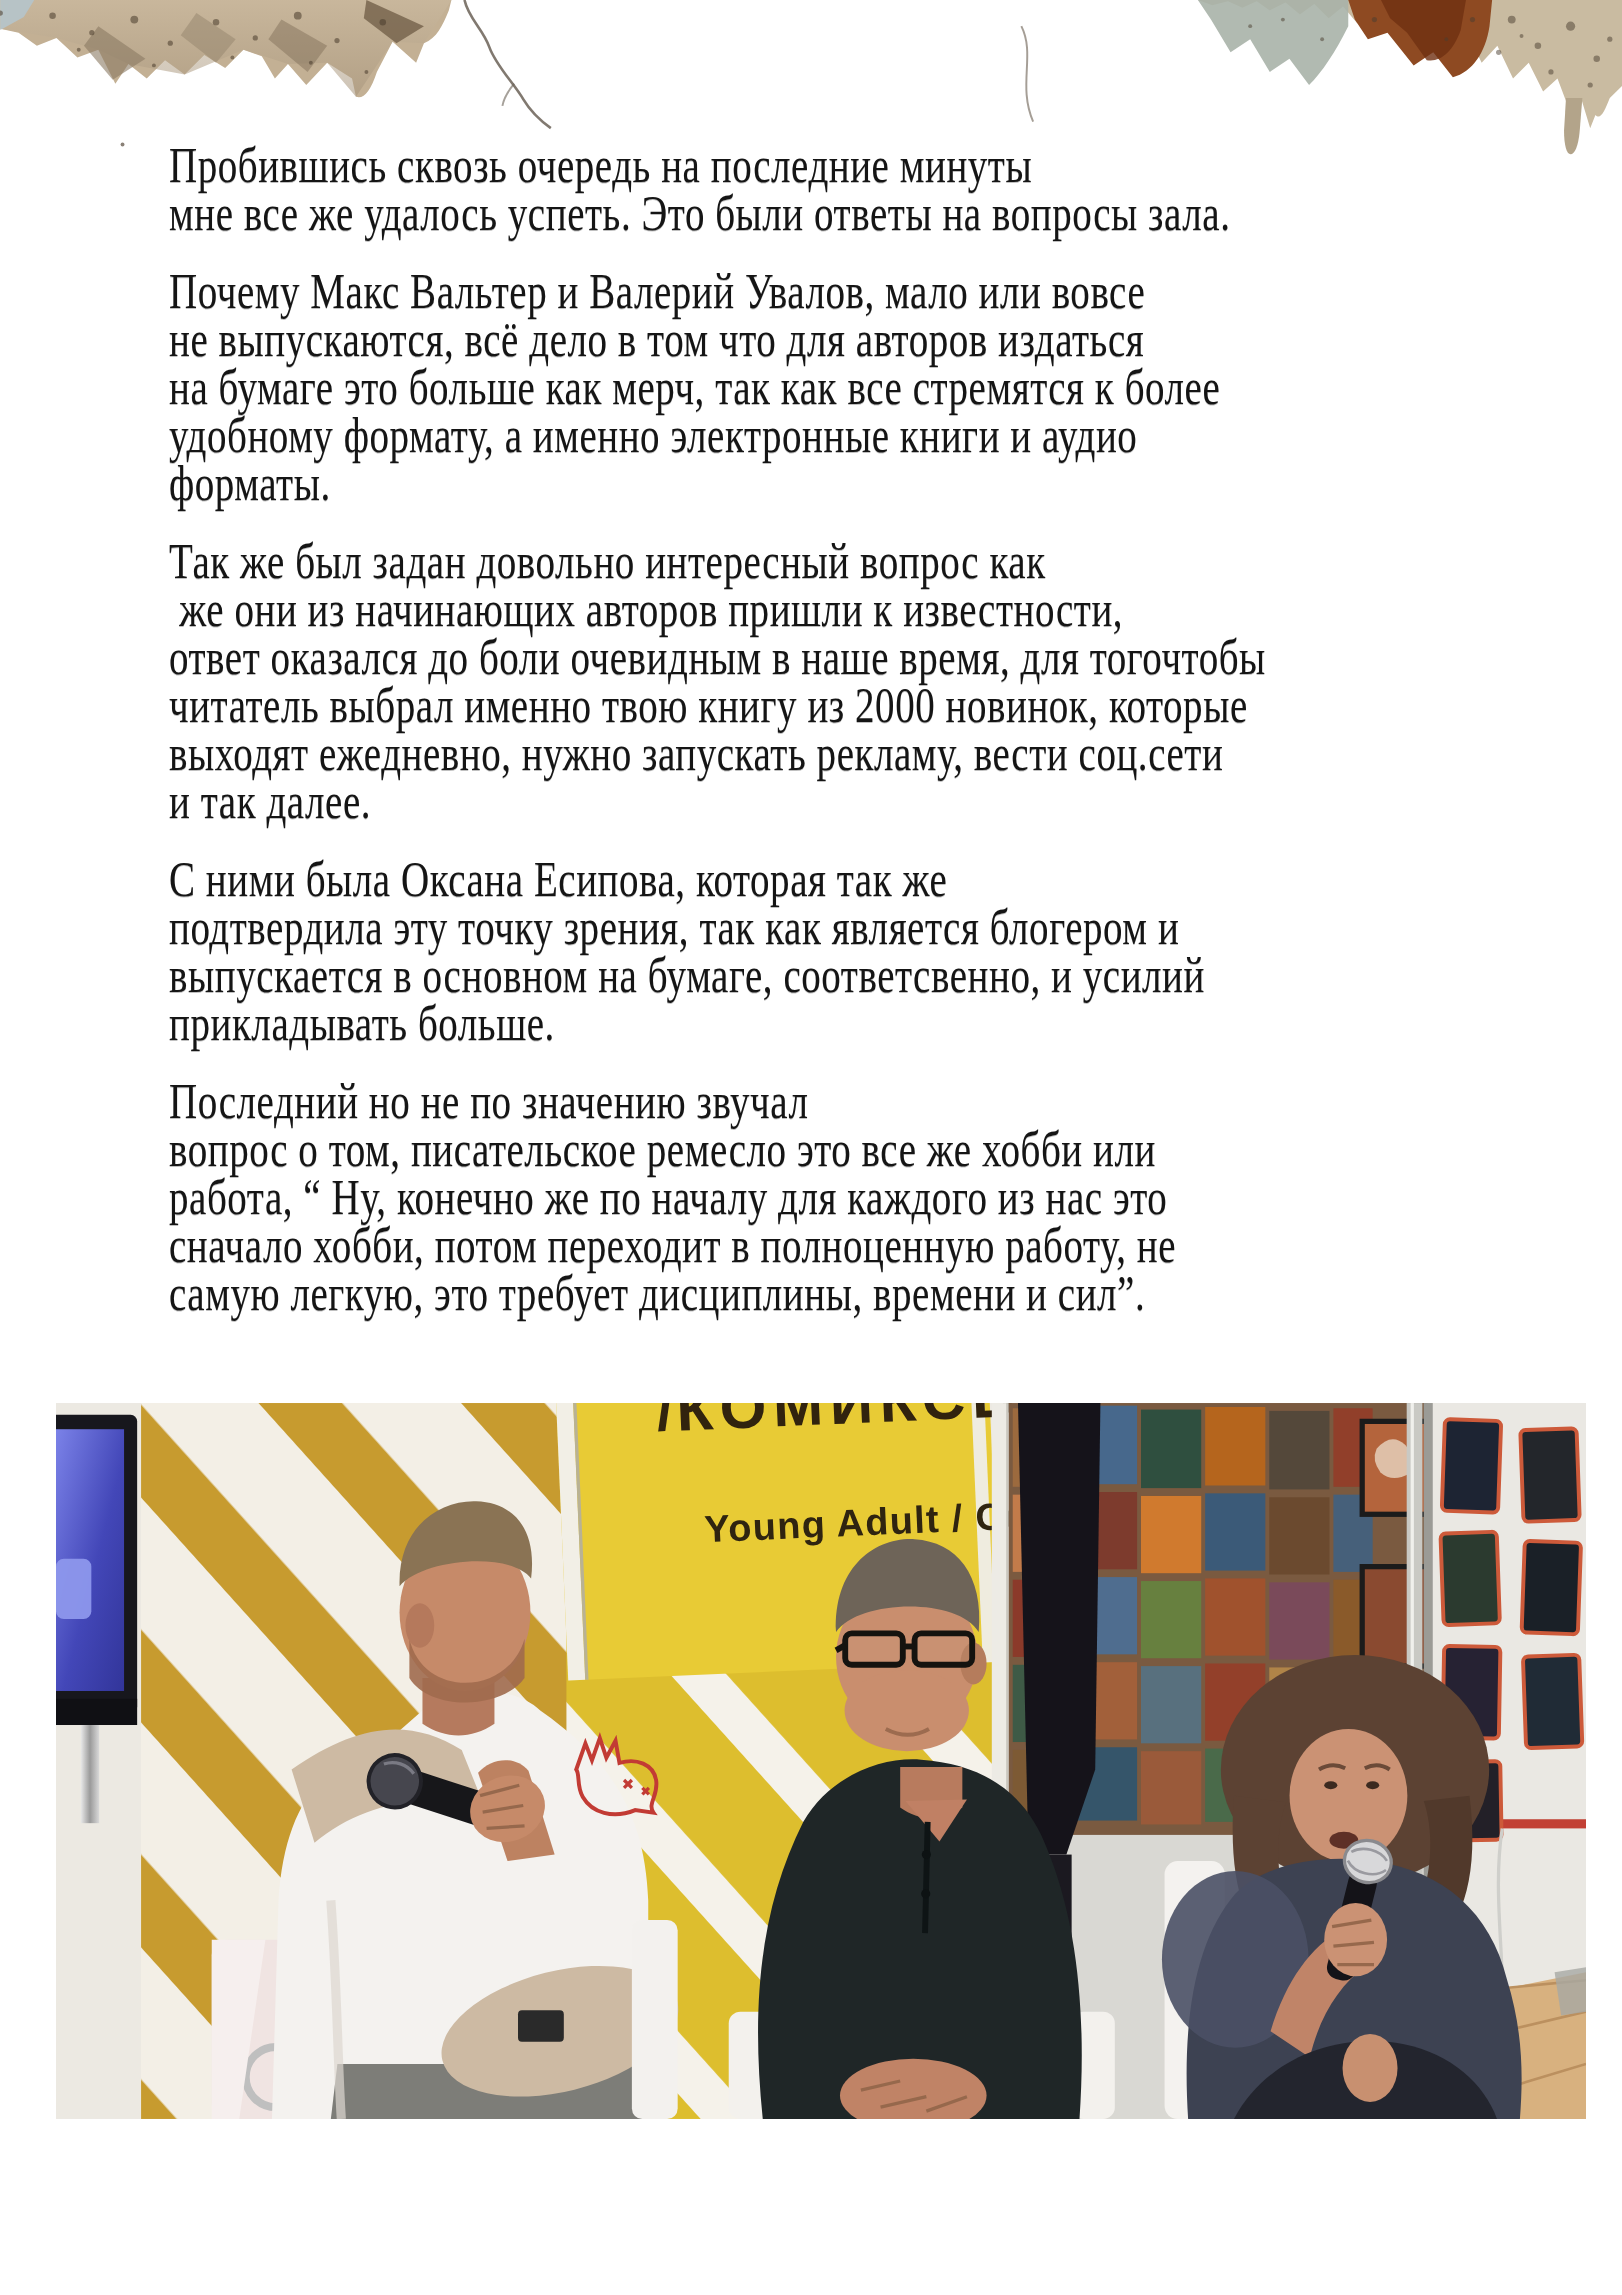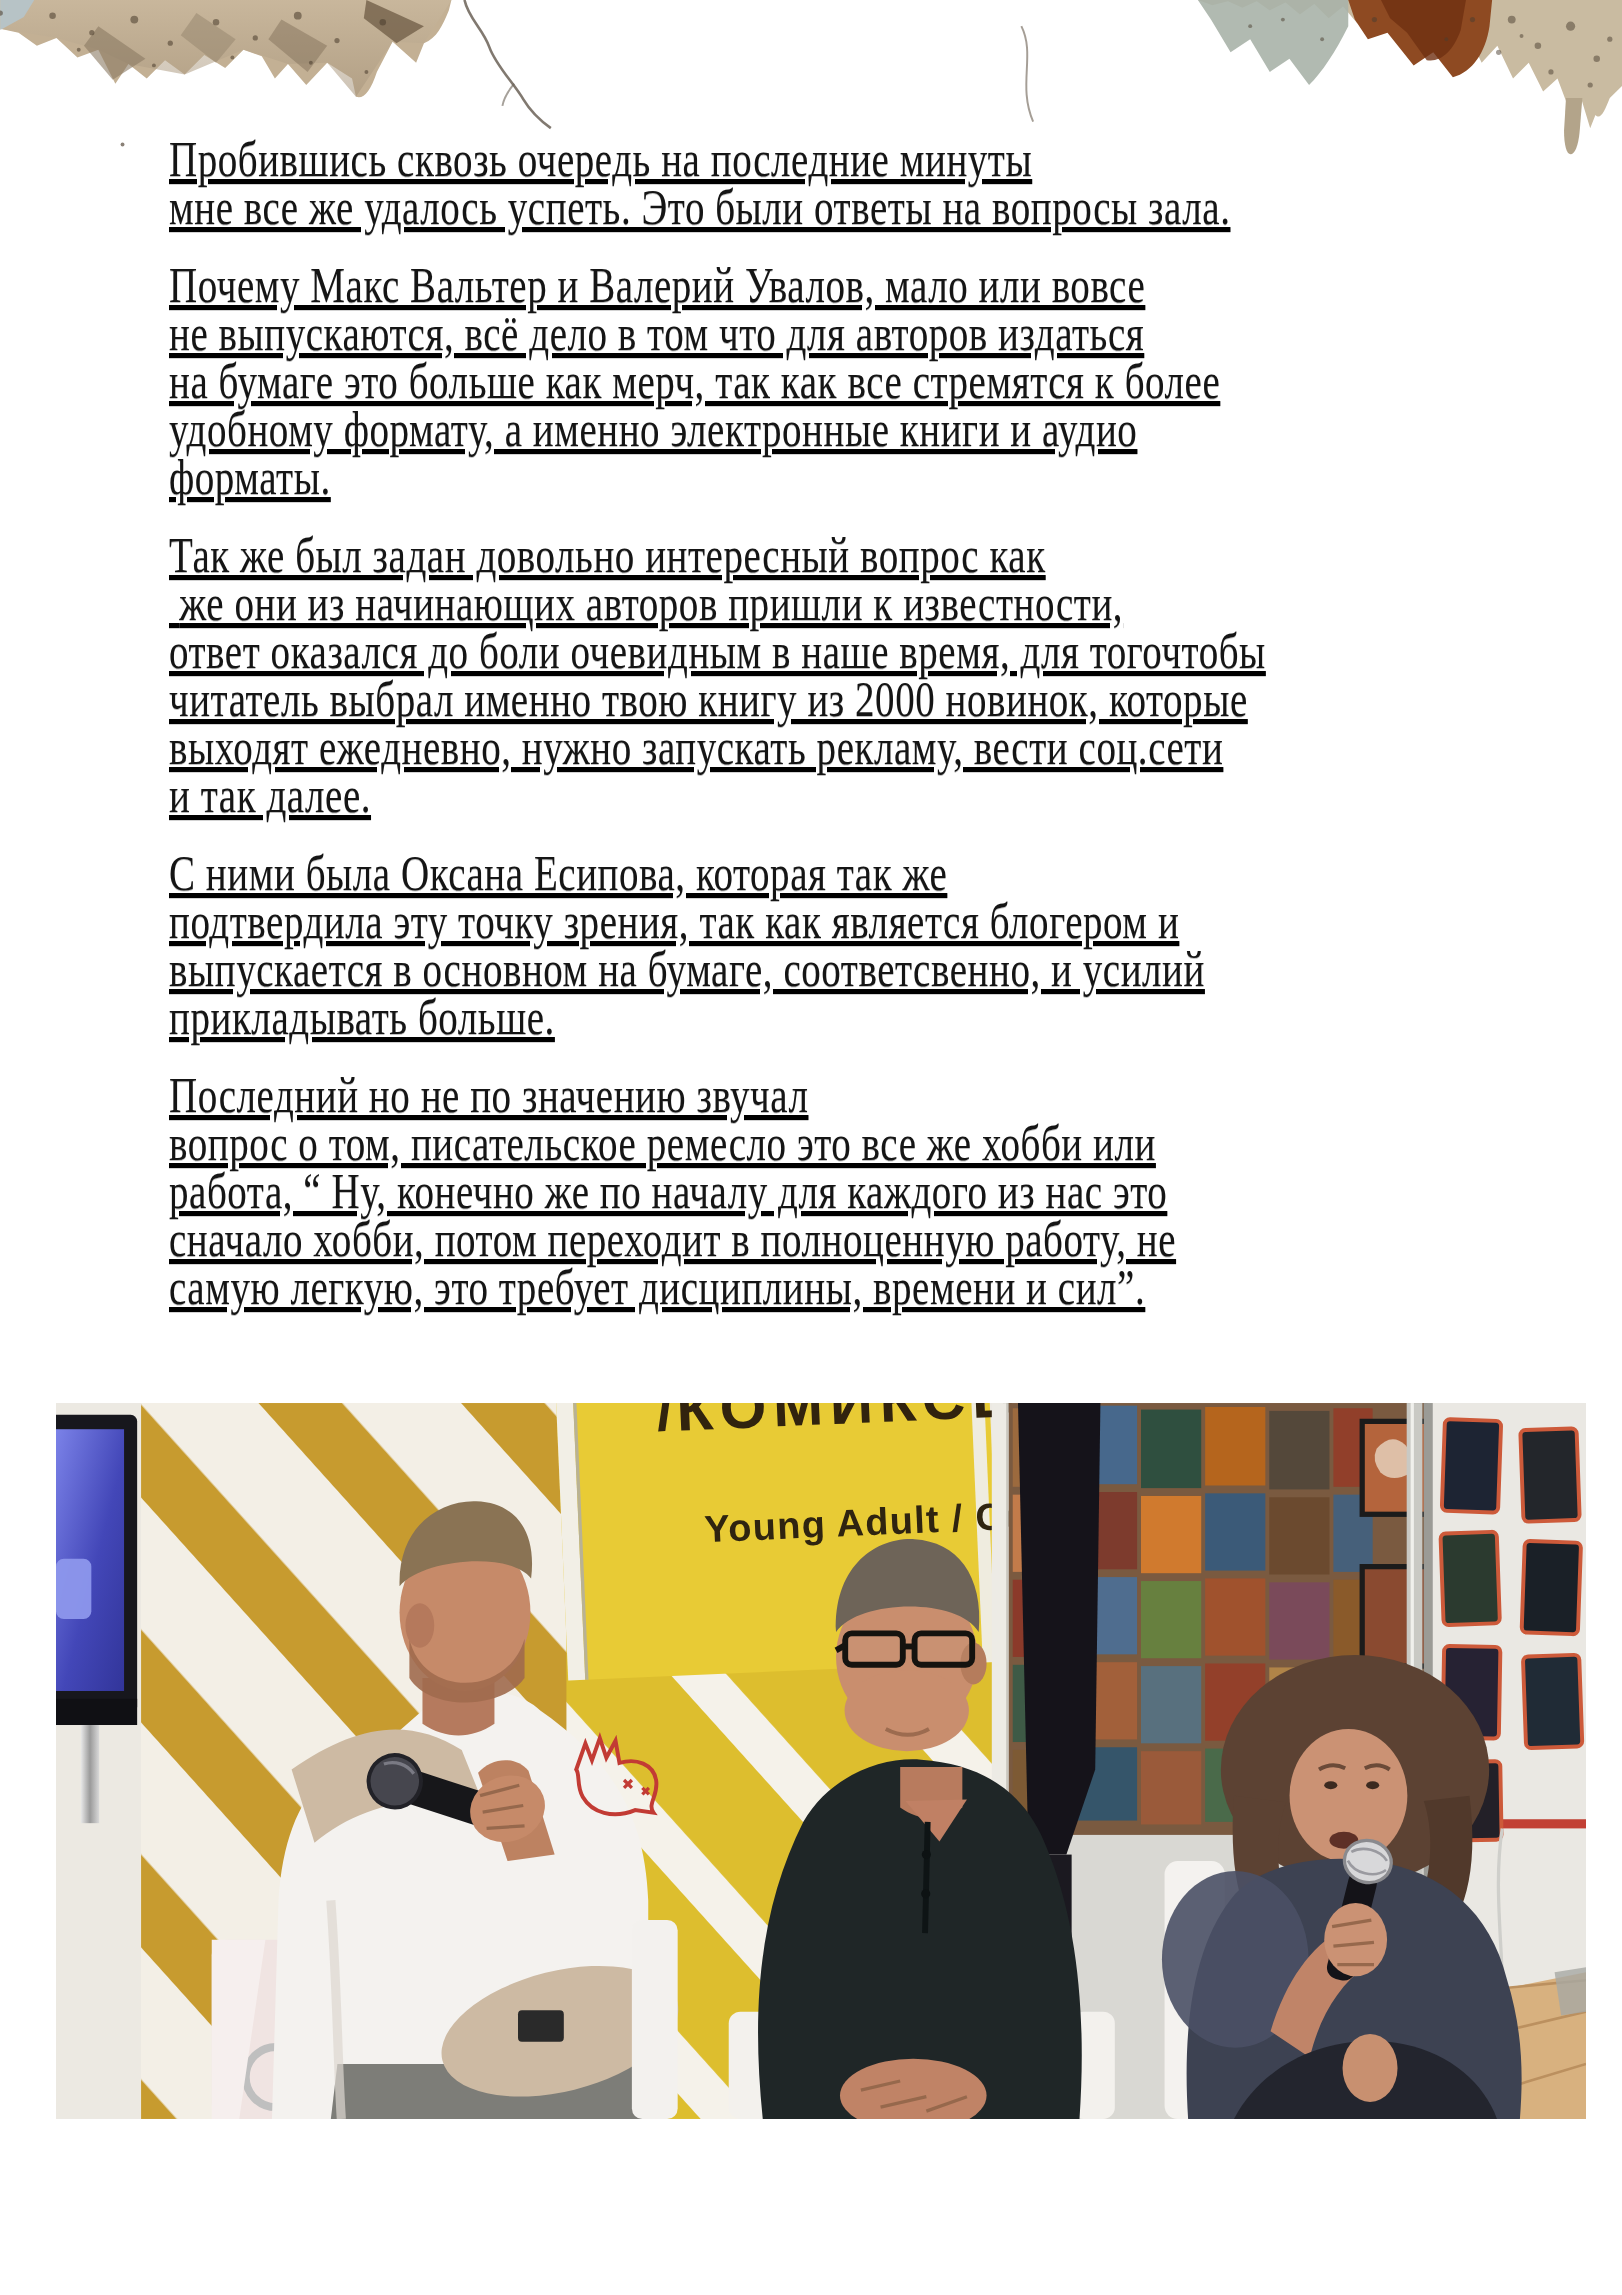--- a/index.html
+++ b/index.html
@@ -1,19 +1,19 @@
 <!DOCTYPE html>
 <html style="font-size:10.5px"><head>
 <meta charset="utf-8">
 <style>
   html,body{margin:0;padding:0;background:#ffffff;}
   .page{position:relative;width:1623px;height:2295px;background:#ffffff;overflow:hidden;
         font-family:"Liberation Serif", serif;}
   .deco{position:absolute;pointer-events:none;}
-  .article{position:absolute;left:169px;top:135px;width:1328px;text-decoration:underline;}
+  .article{position:absolute;left:169px;top:141px;width:1328px;}
   .article p{
     margin:0 0 30px 0;
     font-size:50px;
     line-height:48px;
     letter-spacing:0.7px;
     color:#151515;
     white-space:pre-wrap;
     width:128%;
     transform:scaleX(0.78);
     transform-origin:0 0;

